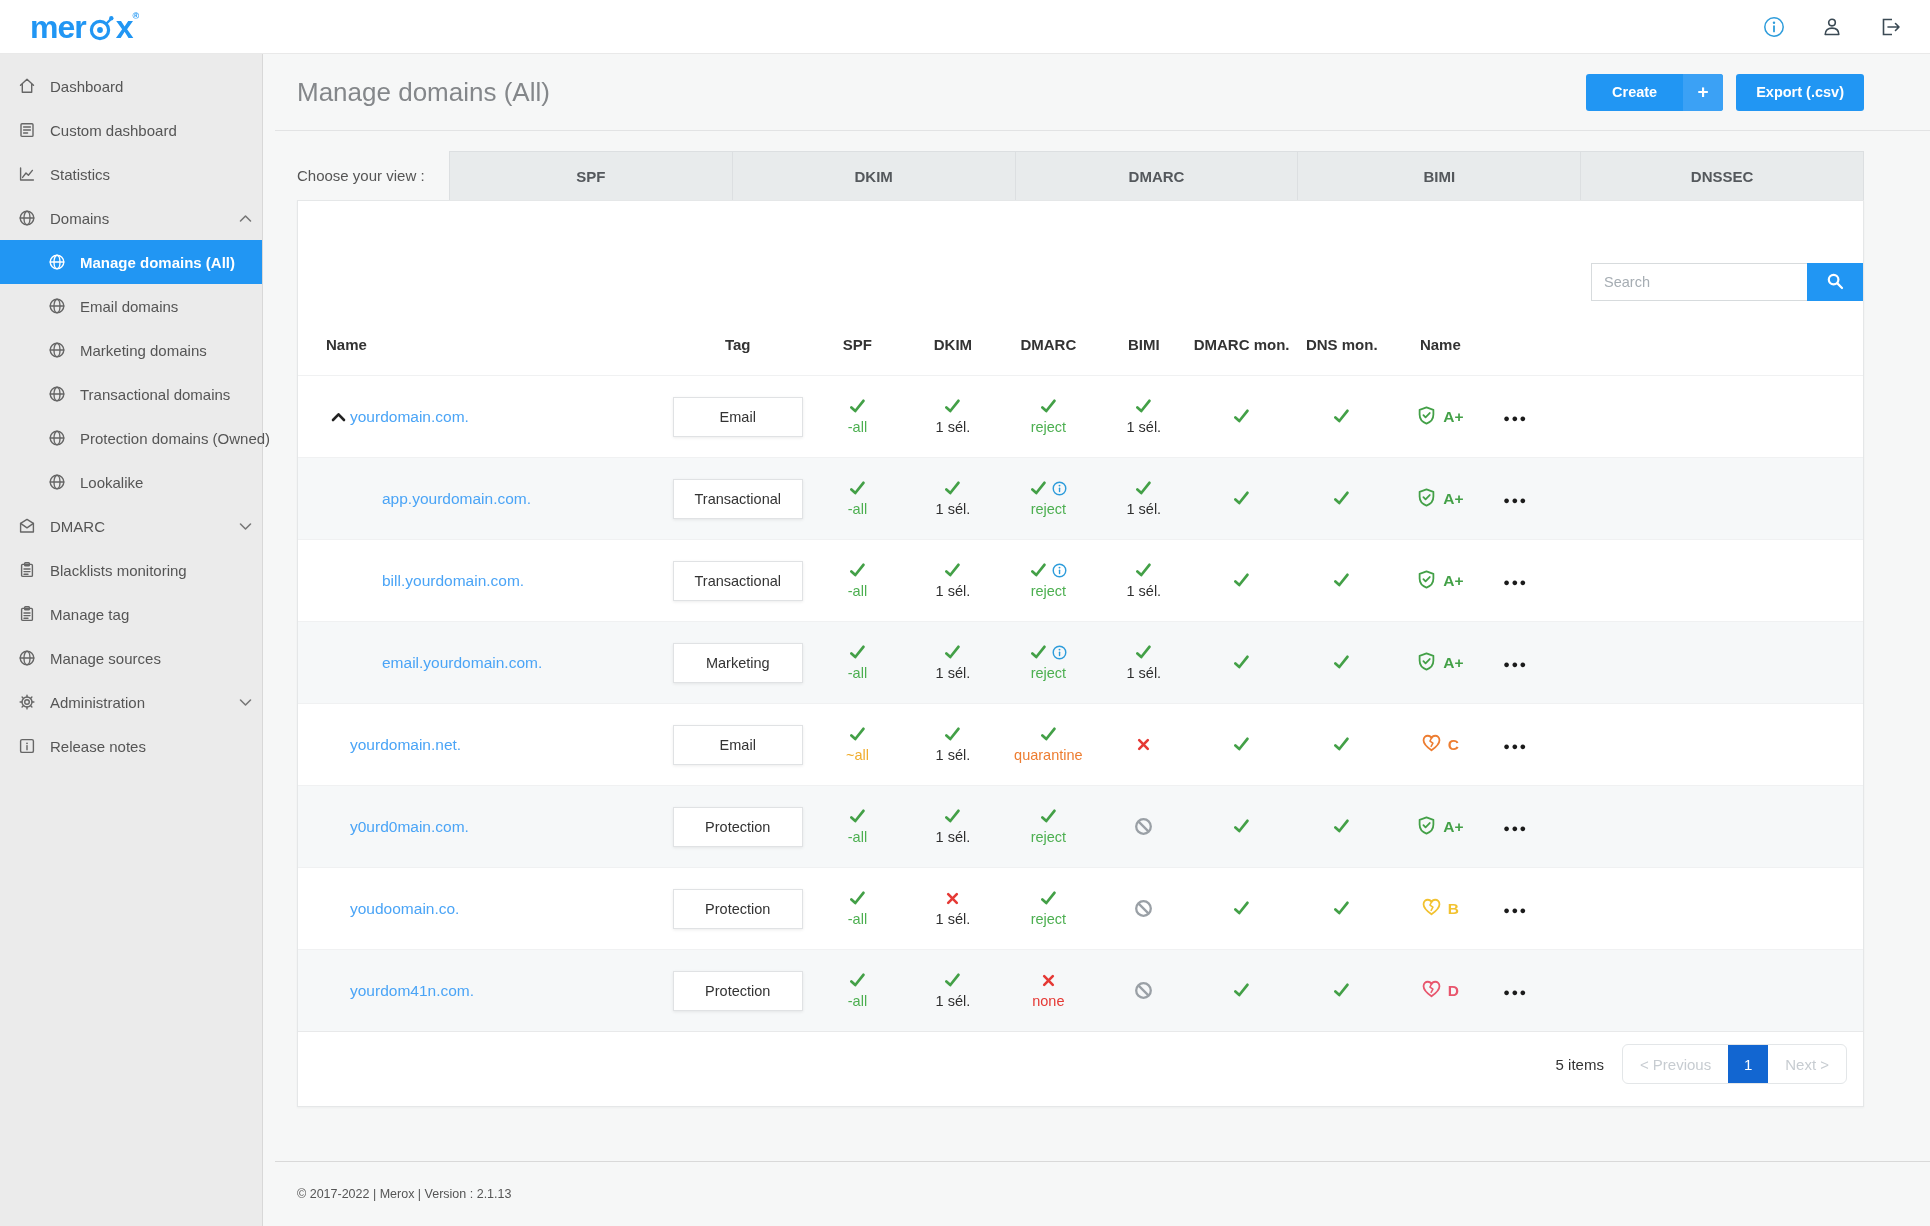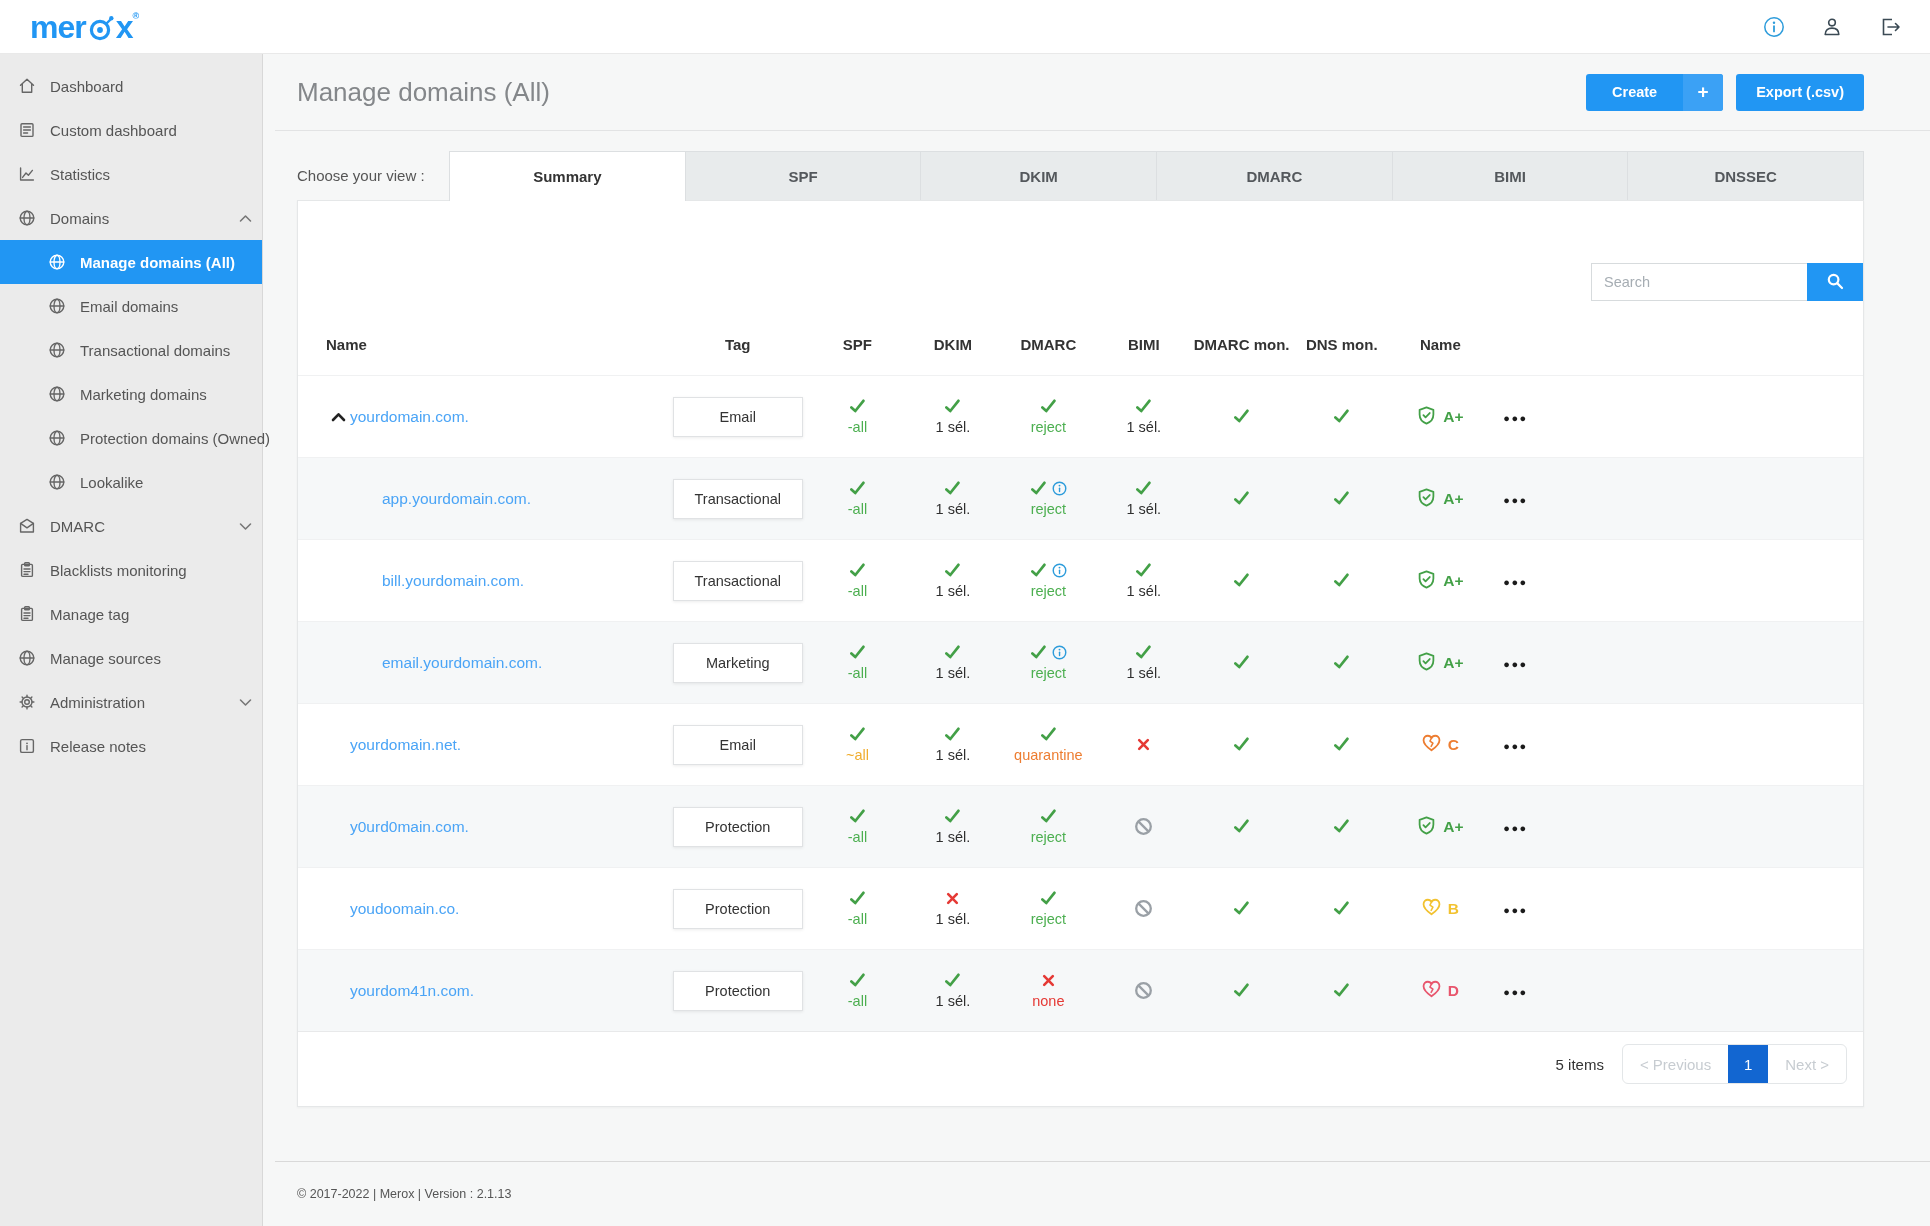--- a/index.html
+++ b/index.html
@@ -189,31 +189,31 @@
         <span class="s-lb">Email domains</span>
       </div>
       <div class="side-item child">
         <span class="s-ic">
           <svg width="18" height="18" viewBox="0 0 18 18">
             <circle cx="9" cy="9" r="6.8" fill="none" stroke="#666" stroke-width="1.4" stroke-linecap="round" stroke-linejoin="round"></circle>
             <ellipse cx="9" cy="9" rx="3" ry="6.8" fill="none" stroke="#666" stroke-width="1.4" stroke-linecap="round" stroke-linejoin="round"></ellipse>
             <path d="M2.2 9 H15.8" fill="none" stroke="#666" stroke-width="1.4" stroke-linecap="round" stroke-linejoin="round"></path>
           </svg>
         </span>
-        <span class="s-lb">Transactional domains</span>
+        <span class="s-lb">Marketing domains</span>
       </div>
       <div class="side-item child">
         <span class="s-ic">
           <svg width="18" height="18" viewBox="0 0 18 18">
             <circle cx="9" cy="9" r="6.8" fill="none" stroke="#666" stroke-width="1.4" stroke-linecap="round" stroke-linejoin="round"></circle>
             <ellipse cx="9" cy="9" rx="3" ry="6.8" fill="none" stroke="#666" stroke-width="1.4" stroke-linecap="round" stroke-linejoin="round"></ellipse>
             <path d="M2.2 9 H15.8" fill="none" stroke="#666" stroke-width="1.4" stroke-linecap="round" stroke-linejoin="round"></path>
           </svg>
         </span>
-        <span class="s-lb">Marketing domains</span>
+        <span class="s-lb">Transactional domains</span>
       </div>
       <div class="side-item child">
         <span class="s-ic">
           <svg width="18" height="18" viewBox="0 0 18 18">
             <circle cx="9" cy="9" r="6.8" fill="none" stroke="#666" stroke-width="1.4" stroke-linecap="round" stroke-linejoin="round"></circle>
             <ellipse cx="9" cy="9" rx="3" ry="6.8" fill="none" stroke="#666" stroke-width="1.4" stroke-linecap="round" stroke-linejoin="round"></ellipse>
             <path d="M2.2 9 H15.8" fill="none" stroke="#666" stroke-width="1.4" stroke-linecap="round" stroke-linejoin="round"></path>
           </svg>
         </span>
         <span class="s-lb">Protection domains (Owned)</span>
@@ -308,21 +308,20 @@
           <span class="cr-p">+</span>
         </button>
         <button class="btn btn-export">Export (.csv)</button>
       </div>
     </div>
 
     <div class="content">
       <div class="tabs-row">
         <div class="view-label">Choose your view :</div>
         <div class="tabs">
-            <div class="tab active">Summary</div>
             <div class="tab">SPF</div>
             <div class="tab">DKIM</div>
             <div class="tab">DMARC</div>
             <div class="tab">BIMI</div>
             <div class="tab">DNSSEC</div>
           </div>
       </div>
 
       <div class="card">
         <div class="search-row">

